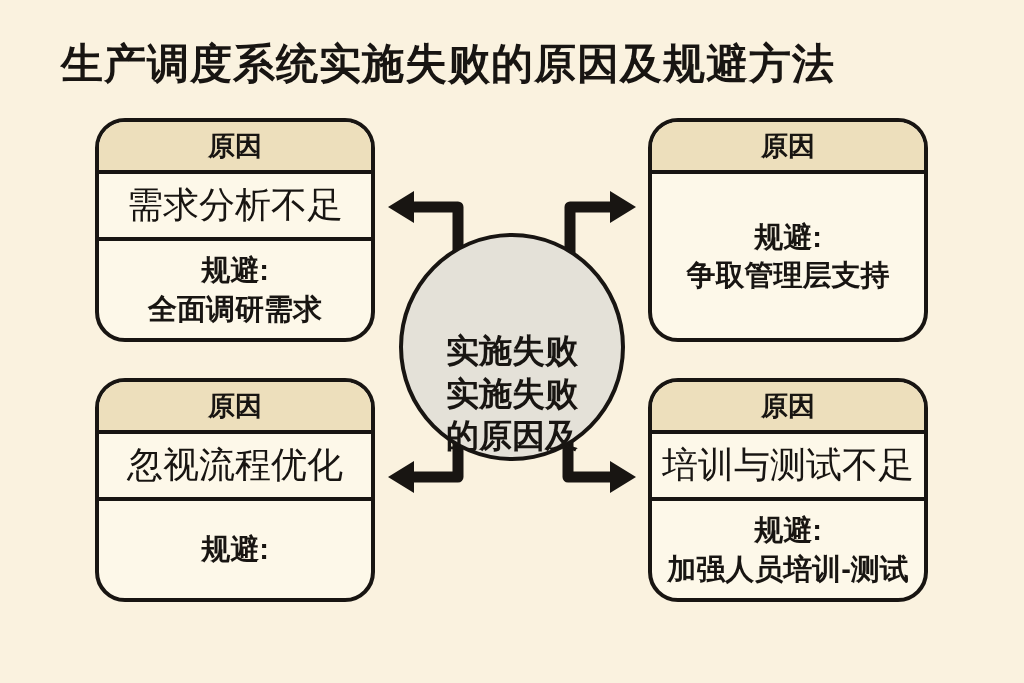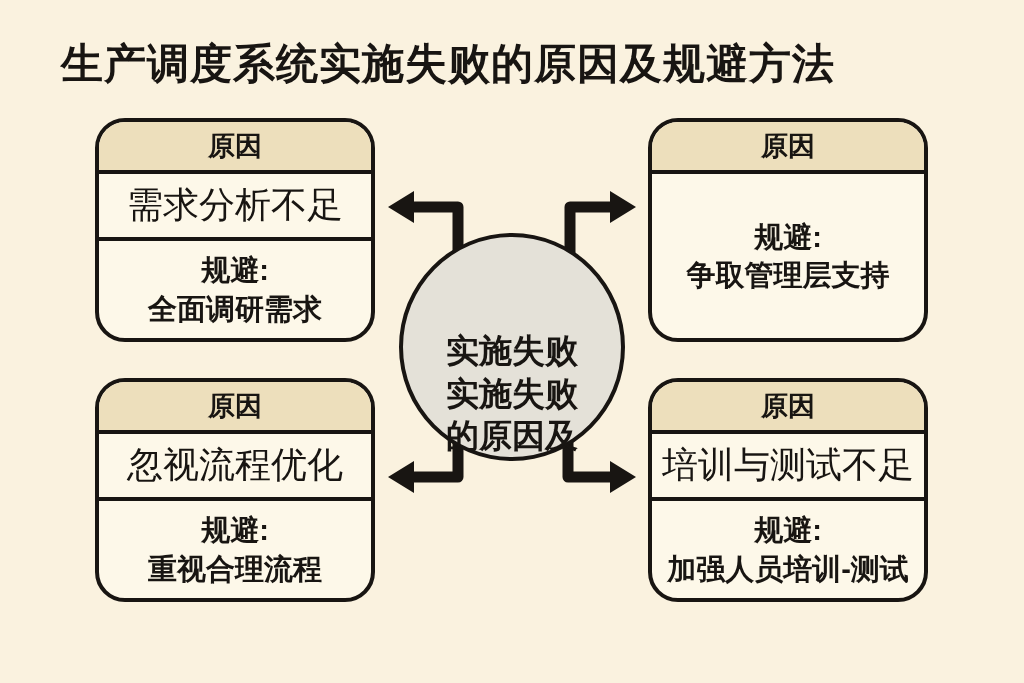--- a/index.html
+++ b/index.html
@@ -157,21 +157,20 @@
       <div>规避:</div>
       <div>争取管理层支持</div>
     </div>
   </div>
 
   <div class="box bl">
     <div class="hdr">原因</div>
     <div class="cause">忽视流程优化</div>
     <div class="avoid">
       <div>规避:</div>
-      <div>重视合理流程</div>
     </div>
   </div>
 
   <div class="box br">
     <div class="hdr">原因</div>
     <div class="cause">培训与测试不足</div>
     <div class="avoid">
       <div>规避:</div>
       <div>加强人员培训-测试</div>
     </div>

